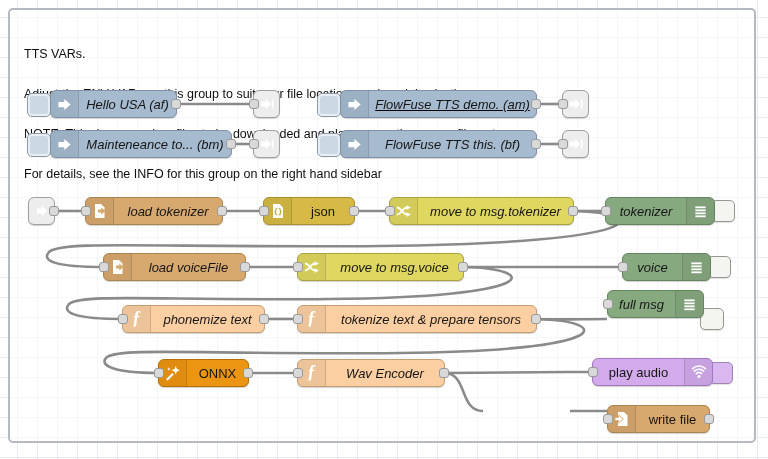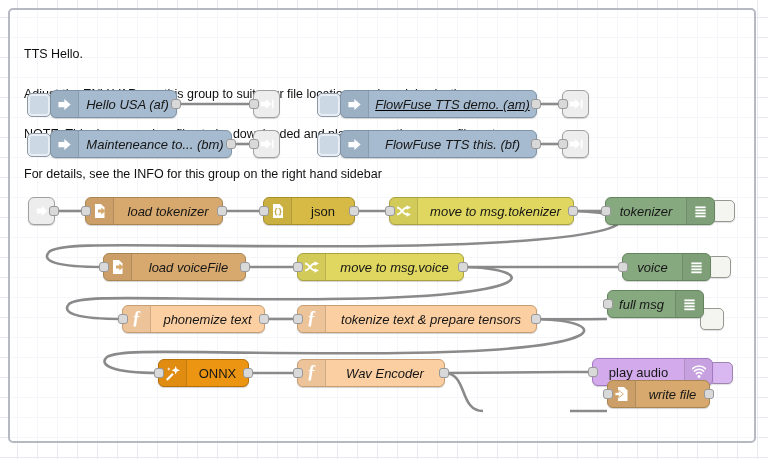--- a/index.html
+++ b/index.html
@@ -78,21 +78,21 @@
     color:#fff;font-size:18px;line-height:1;transform:translateY(-1px);
   }
 </style>
 </head>
 <body>
 
 <div class="canvas">
 
   <div class="group-box">
     <div class="group-label">
-      <div>TTS Hello.</div>
+      <div>TTS VARs.</div>
       <div>Adjust the ENV VARs on this group to suit your file locations and model selection</div>
       <div>NOTE: This demo requires files to be downloaded and place correctly on your filesystem</div>
       <div>For details, see the INFO for this group on the right hand sidebar</div>
     </div>
   </div>
 
   <svg class="wires">
     <path d="M177 104 H253"></path>
     <path d="M537 104 H562"></path>
     <path d="M232 144 H253"></path>
@@ -354,21 +354,21 @@
             <path d="M5.4 9.6a3.7 3.7 0 0 1 5.2 0"></path>
             <path d="M3.4 7.1a6.6 6.6 0 0 1 9.2 0"></path>
             <path d="M1.6 4.6a9.2 9.2 0 0 1 12.8 0"></path>
           </g>
           <circle cx="8" cy="12.6" r="1.5" fill="#fff"></circle>
         </svg>
       </span>
     <span class="port in"></span>
   </div>
 
-  <div class="node fileout" style="left:607px;top:380px;width:103px;font-style:italic;">
+  <div class="node fileout" style="left:607px;top:405px;width:103px;">
     <span class="iconbox">
         <svg width="16" height="16" viewBox="0 0 16 16">
           <path d="M4 1h6l3.5 3.5V15H4z" fill="#fff"></path>
           <path d="M1 6.4h3.6V4.2L9.4 8 4.6 11.8V9.6H1z" fill="#fff" stroke="#d7a96e" stroke-width="0.9"></path>
         </svg>
       </span>
     <span class="label">write file</span>
     <span class="port in"></span>
     <span class="port out"></span>
   </div>

